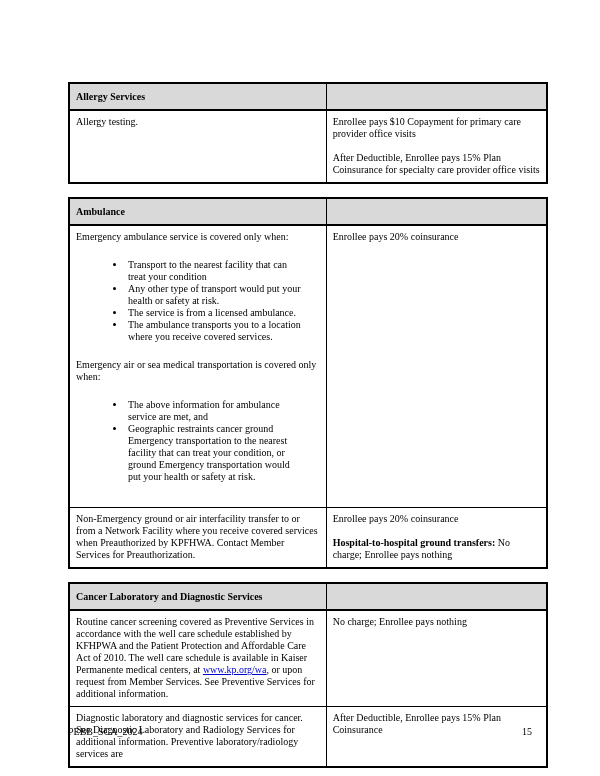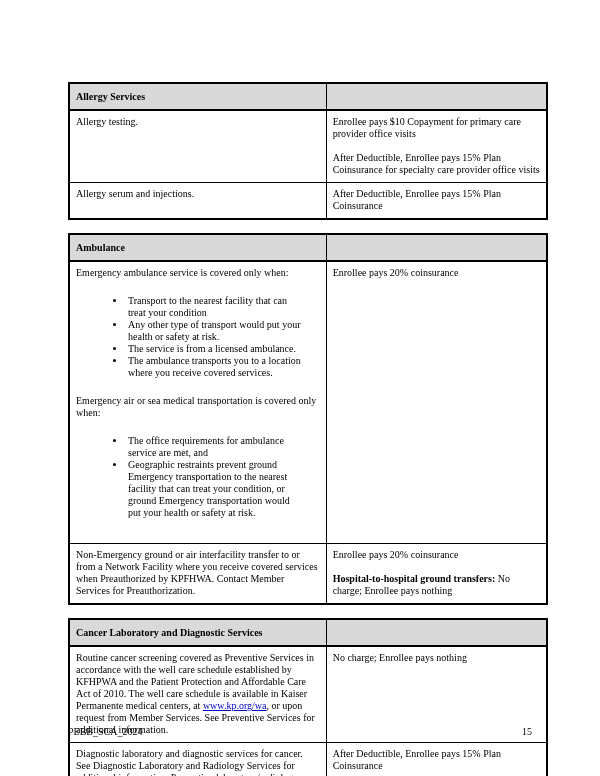--- a/index.html
+++ b/index.html
@@ -86,28 +86,20 @@
         <tbody>
           <tr class="r0">
             <td>
               <p><span>Allergy testing.</span></p>
             </td>
             <td>
               <p><span>Enrollee pays $10 Copayment for primary care provider office visits</span></p>
               <p><span>After Deductible, Enrollee pays 15% Plan Coinsurance for specialty care provider office visits</span></p>
             </td>
           </tr>
-          <tr class="r1">
-            <td>
-              <p><span>Allergy serum and injections.</span></p>
-            </td>
-            <td>
-              <p><span>After Deductible, Enrollee pays 15% Plan Coinsurance</span></p>
-            </td>
-          </tr>
         </tbody>
       </table>
       <table class="benefits t-ambulance">
         <colgroup>
           <col class="c1">
           <col class="c2">
         </colgroup>
         <thead>
           <tr>
             <th>Ambulance</th>
@@ -119,22 +111,22 @@
             <td>
               <p><span>Emergency ambulance service is covered only when:</span></p>
               <ul>
                 <li>Transport to the nearest facility that can treat your condition</li>
                 <li>Any other type of transport would put your health or safety at risk.</li>
                 <li>The service is from a licensed ambulance.</li>
                 <li>The ambulance transports you to a location where you receive covered services.</li>
               </ul>
               <p class="gap"><span>Emergency air or sea medical transportation is covered only when:</span></p>
               <ul>
-                <li>The office requirements for ambulance service are met, and</li>
-                <li>Geographic restraints prevent ground Emergency transportation to the nearest facility that can treat your condition, or ground Emergency transportation would put your health or safety at risk.</li>
+                <li>The above information for ambulance service are met, and</li>
+                <li>Geographic restraints cancer ground Emergency transportation to the nearest facility that can treat your condition, or ground Emergency transportation would put your health or safety at risk.</li>
               </ul>
             </td>
             <td>
               <p><span>Enrollee pays 20% coinsurance</span></p>
             </td>
           </tr>
           <tr class="r1">
             <td>
               <p><span>Non-Emergency ground or air interfacility transfer to or from a Network Facility where you receive covered services when Preauthorized by KPFHWA. Contact Member Services for Preauthorization.</span></p>
             </td>

